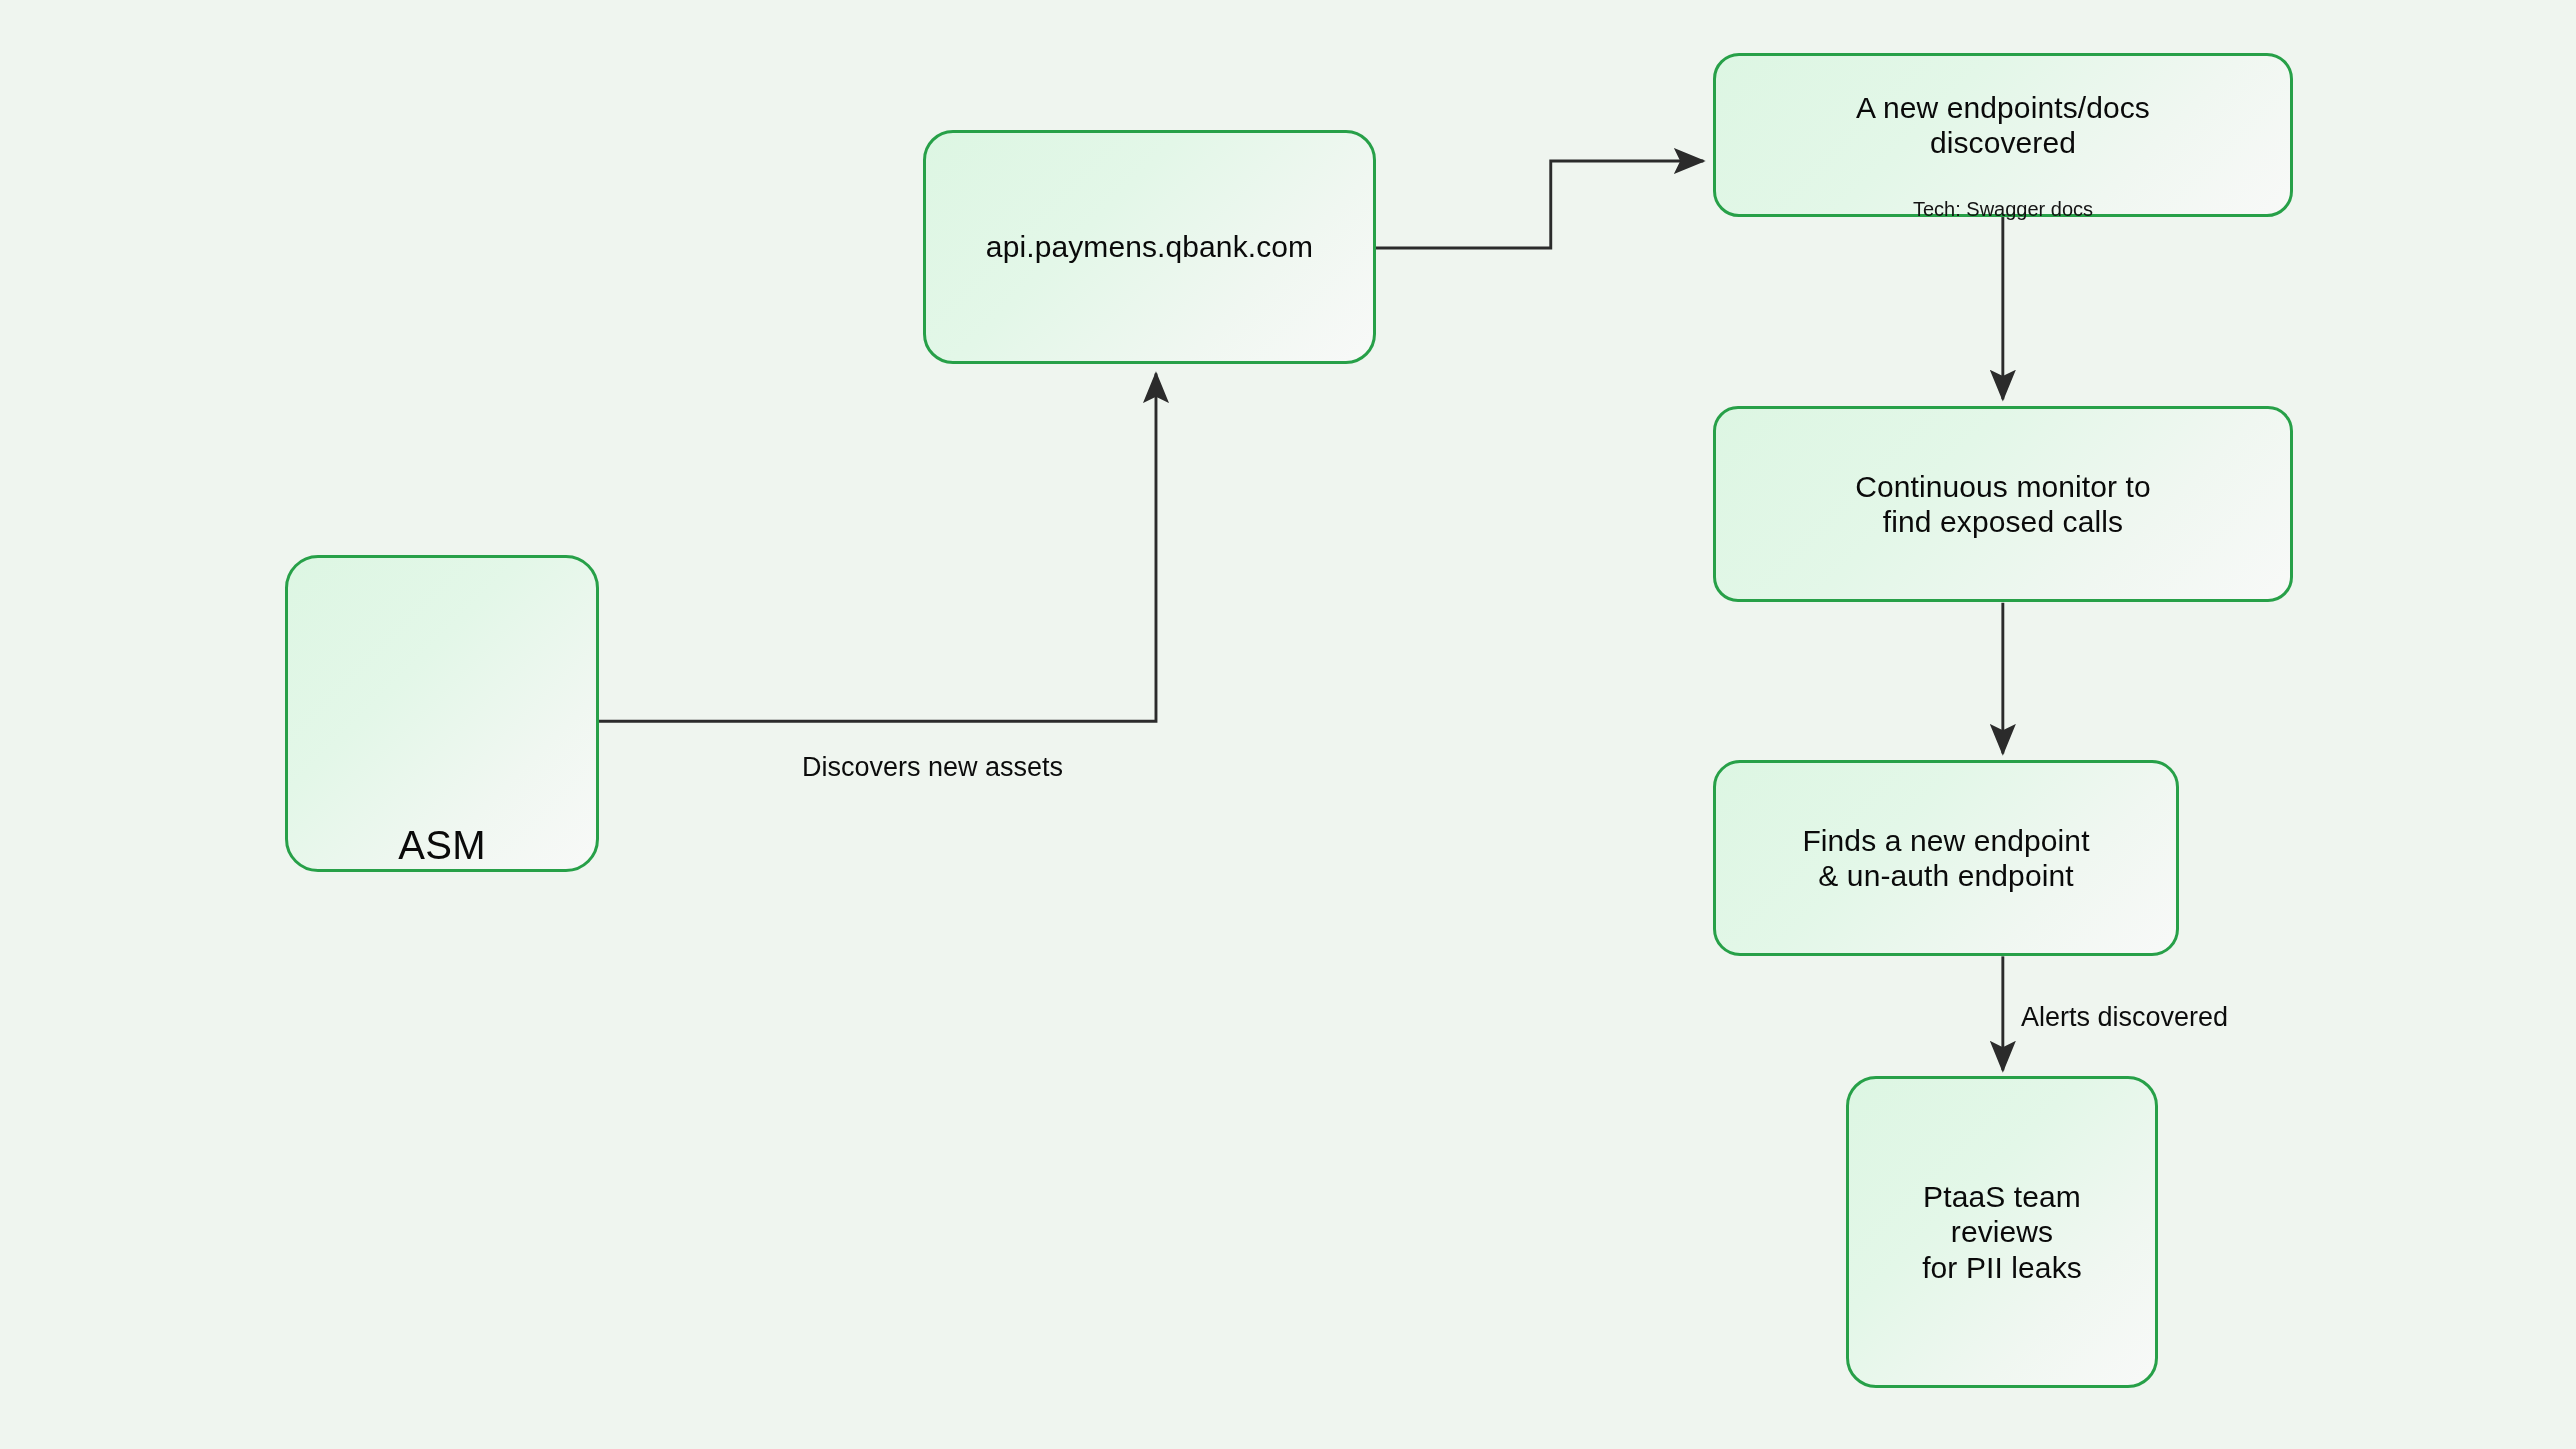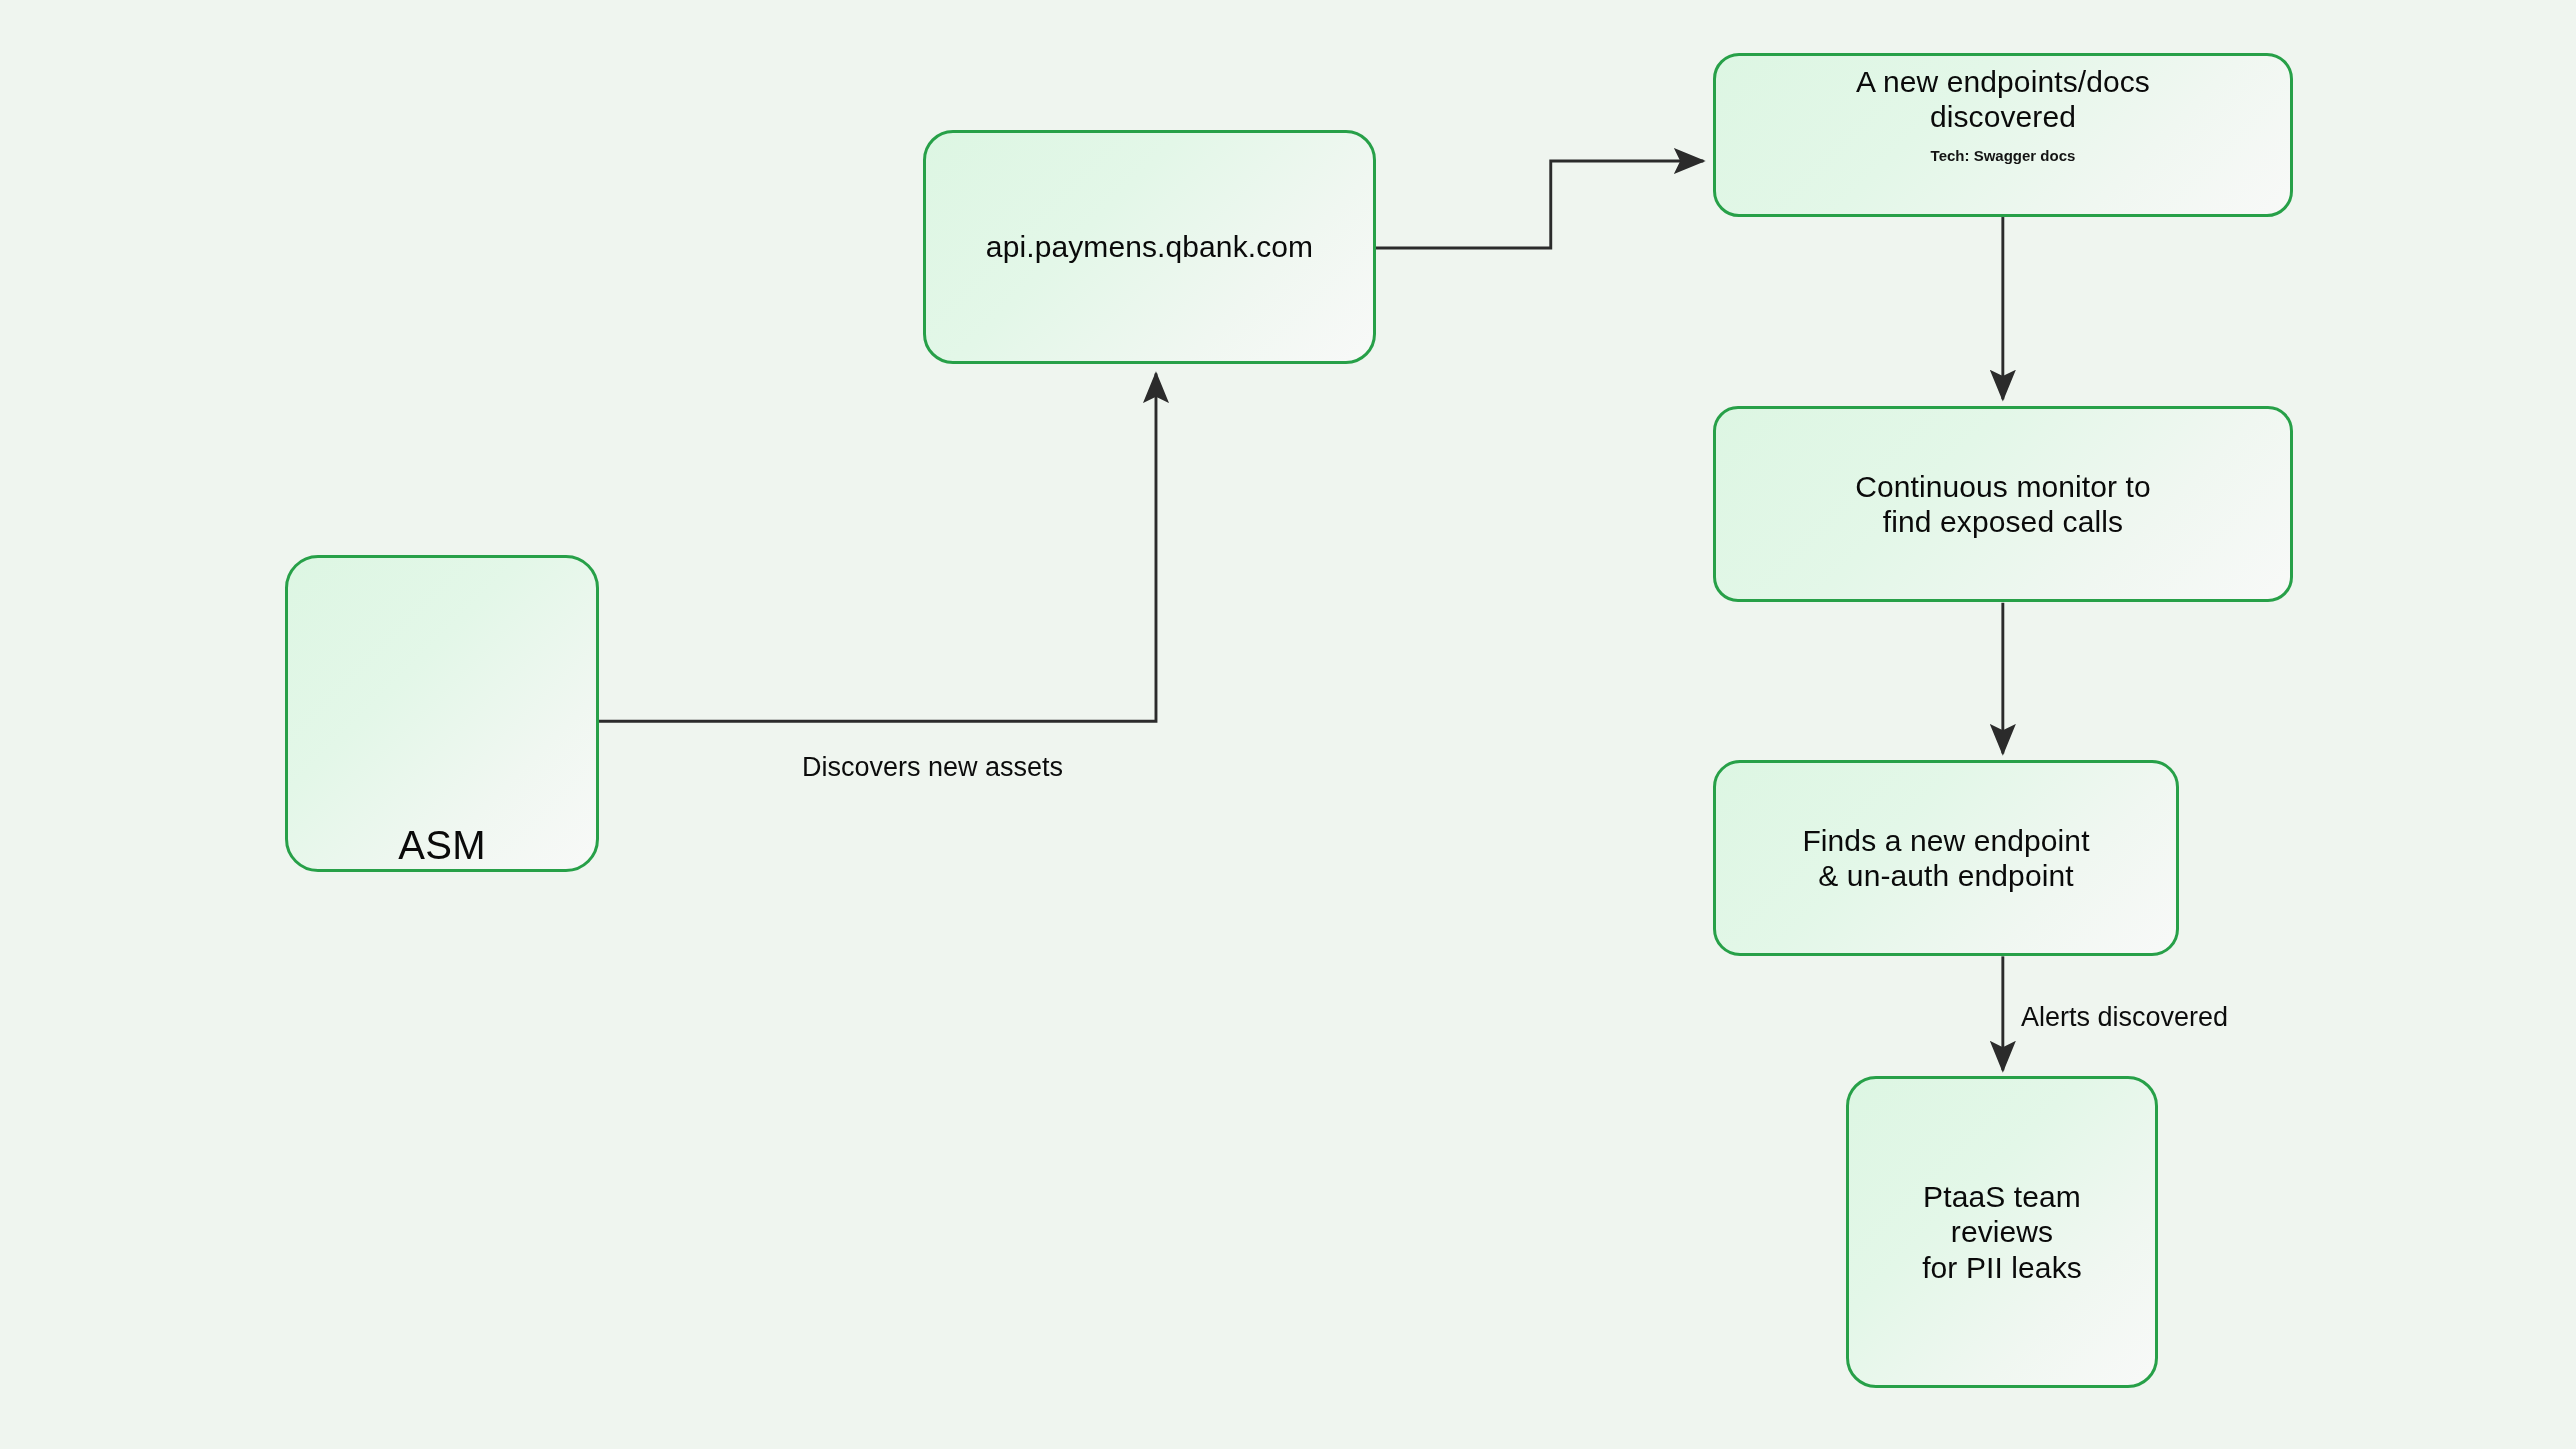--- a/index.html
+++ b/index.html
@@ -42,24 +42,24 @@
     line-height: 1.18;
     font-weight: 400;
     letter-spacing: 0.1px;
     white-space: pre-line;
   }
   .node-title.big {
     font-size: 40px;
     letter-spacing: 0.3px;
   }
   .node-sub {
-    font-size: 15px;
+    font-size: 20px;
     line-height: 1.2;
-    margin-top: 12px;
-    font-weight: 700;
+    margin-top: 36px;
+    font-weight: 400;
     color: #141414;
   }
   .edge-label {
     position: absolute;
     font-family: "Liberation Sans", "DejaVu Sans", sans-serif;
     font-size: 27px;
     line-height: 1.1;
     color: #0c0c0c;
     white-space: nowrap;
   }
@@ -88,21 +88,21 @@
   </svg>
 
   <div class="node" style="left:285px; top:555px; width:314px; height:317px; border-radius:33px;justify-content:flex-end;">
     <div class="node-title big">ASM</div>
   </div>
 
   <div class="node" style="left:923px; top:130px; width:453px; height:234px; border-radius:30px;">
     <div class="node-title">api.paymens.qbank.com</div>
   </div>
 
-  <div class="node" style="left:1713px; top:53px; width:580px; height:164px; border-radius:26px; justify-content:flex-start; padding-top:8px;">
+  <div class="node" style="left:1713px; top:53px; width:580px; height:164px; border-radius:26px; justify-content:flex-start; padding-top:34px;">
     <div class="node-title">A new endpoints/docs
 discovered</div>
     <div class="node-sub">Tech: Swagger docs</div>
   </div>
 
   <div class="node" style="left:1713px; top:406px; width:580px; height:196px; border-radius:25px;">
     <div class="node-title">Continuous monitor to
 find exposed calls</div>
   </div>
 

